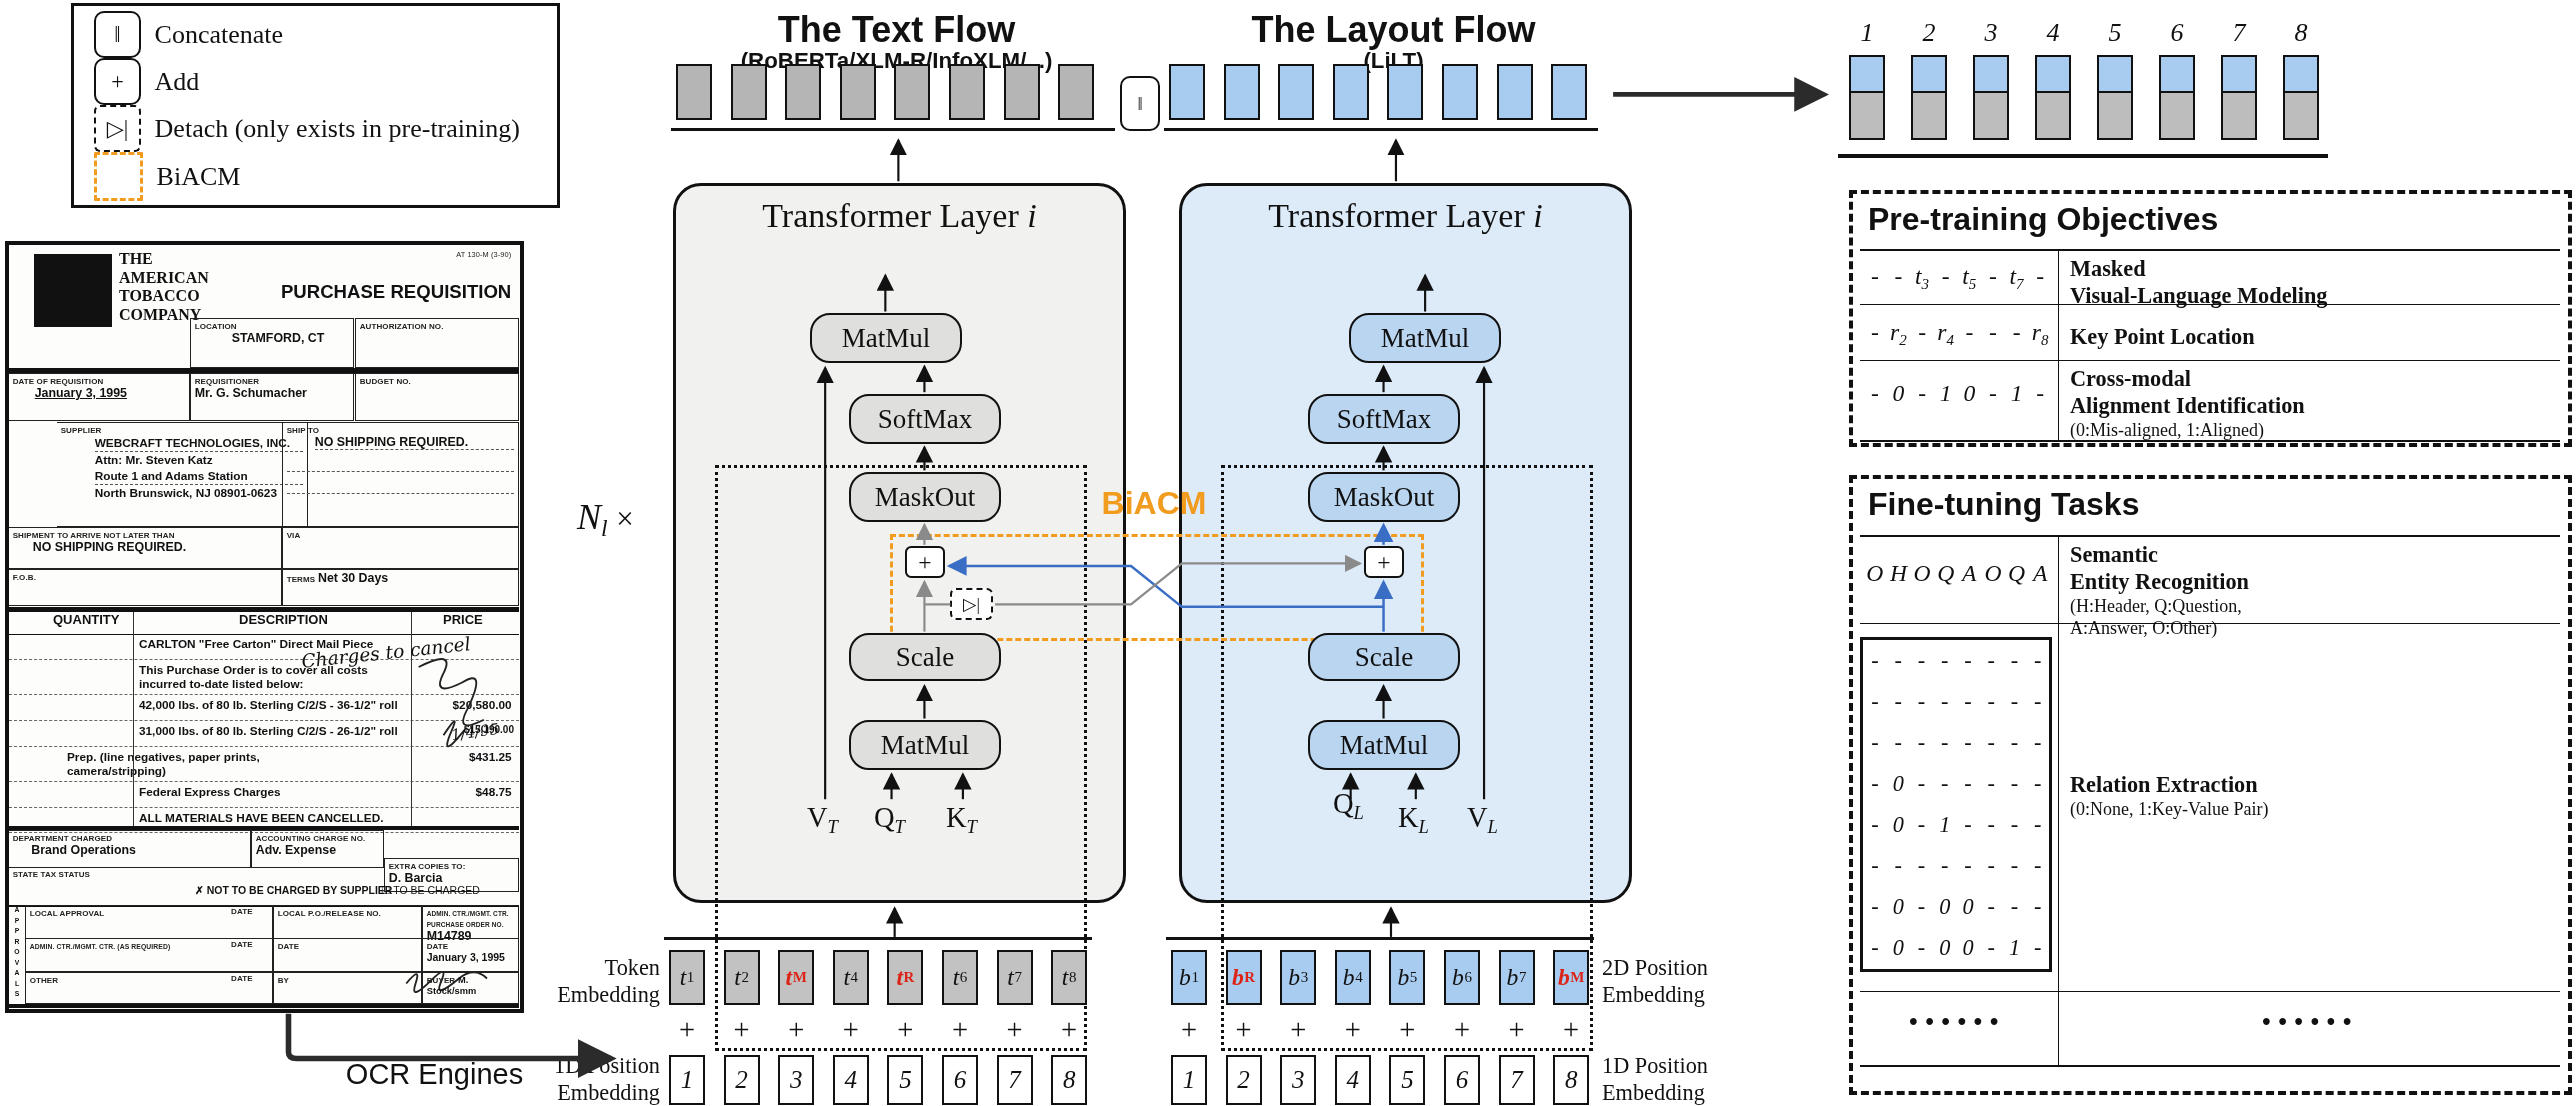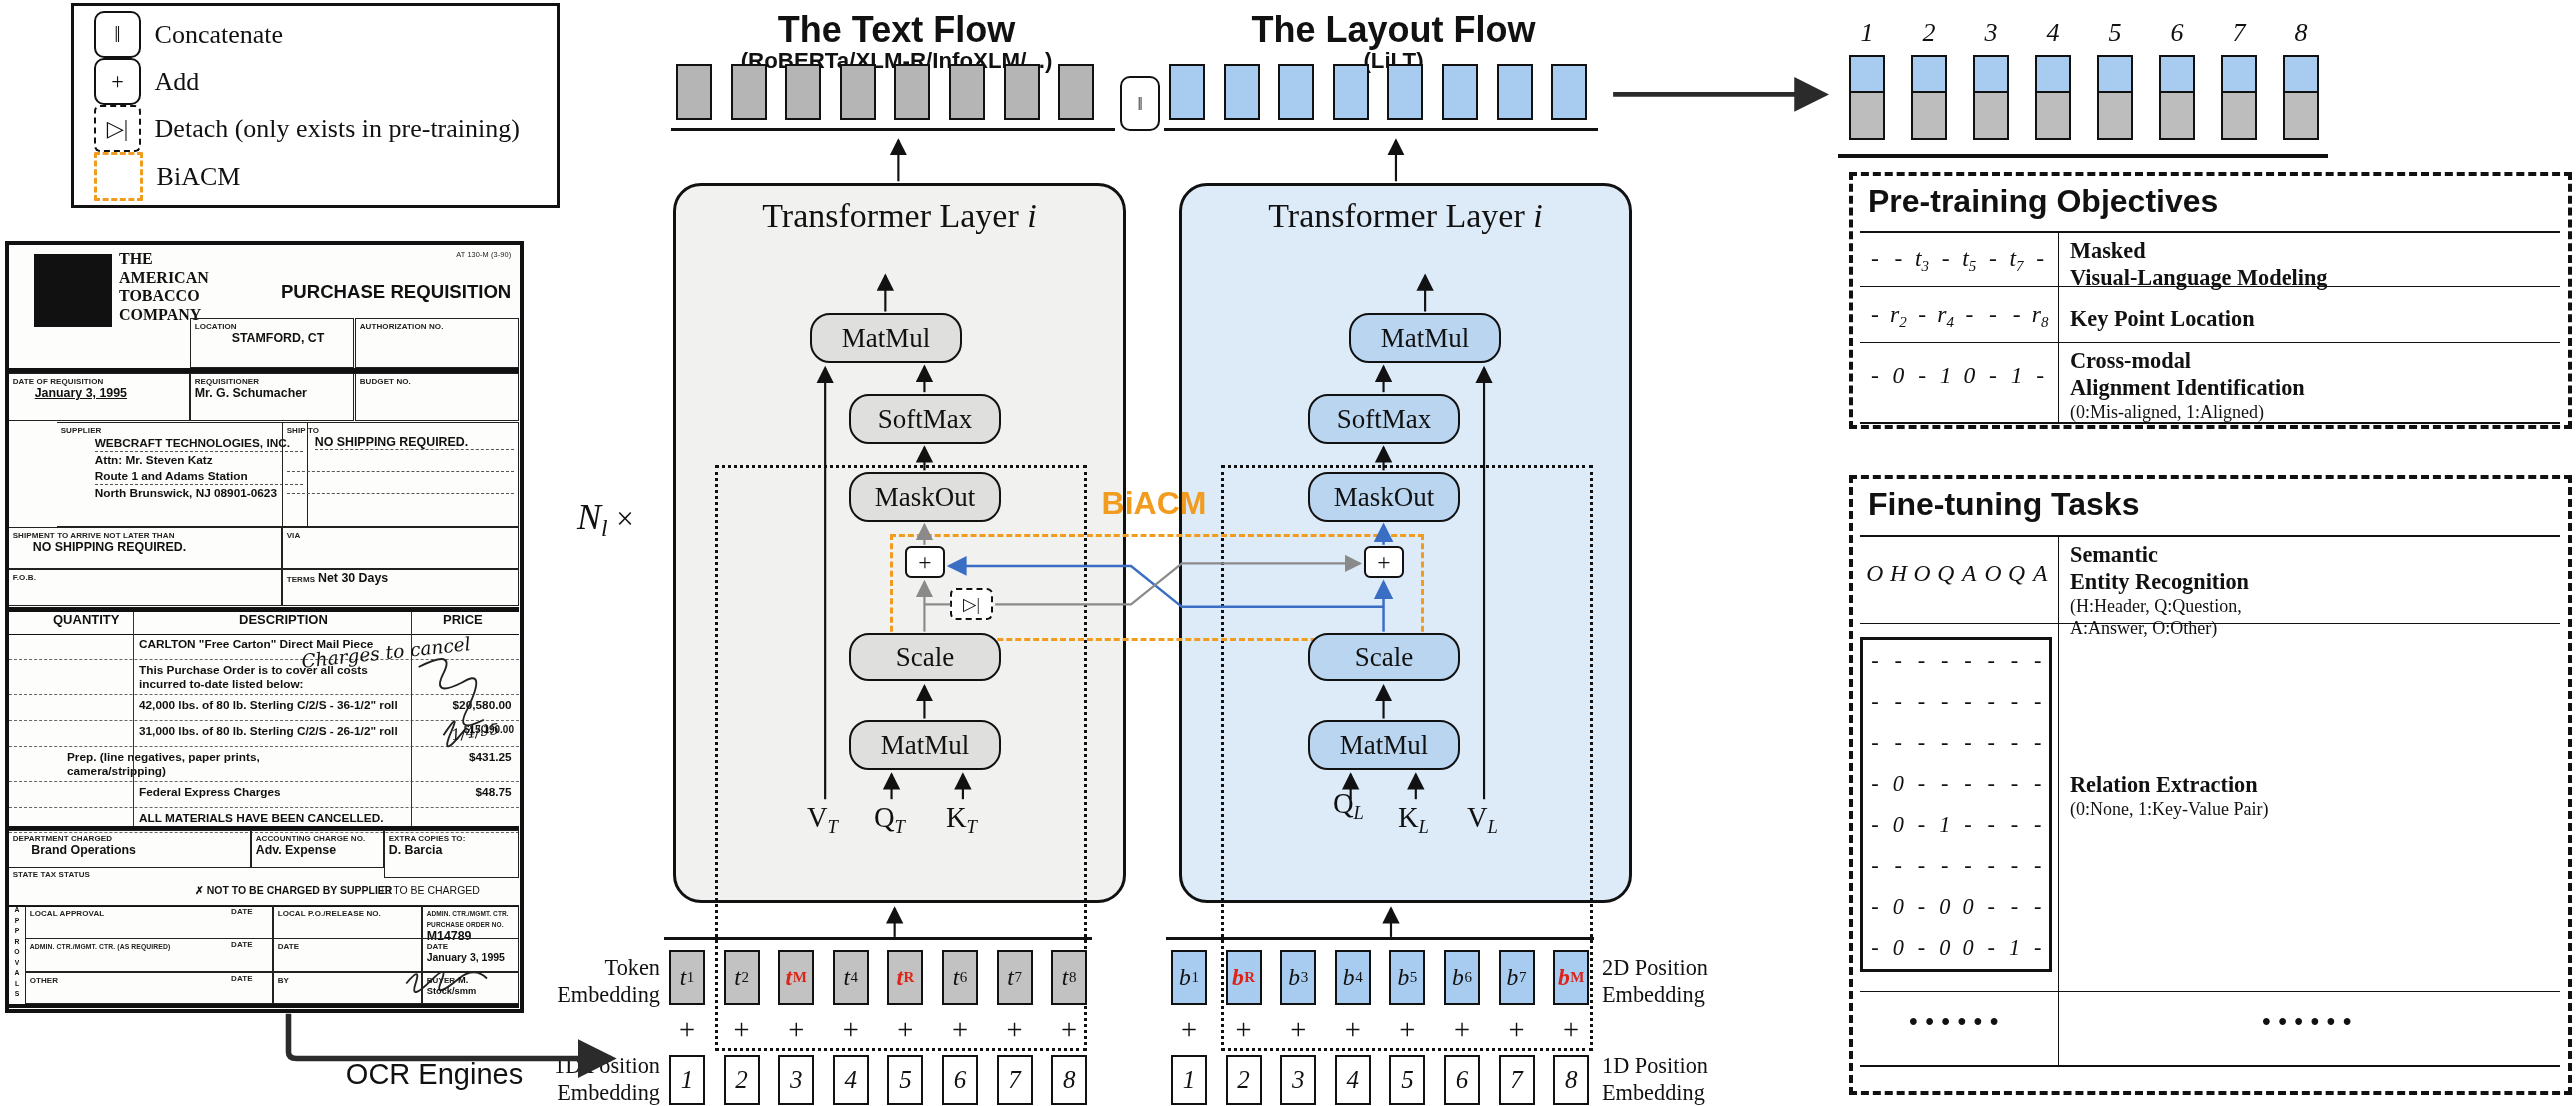--- a/index.html
+++ b/index.html
@@ -229,21 +229,21 @@
 
     <div class="d-bar" style="left:0px;top:581px;width:510px;height:3.7px;"></div>
     <div class="d-cell" style="left:0px;top:585px;width:242px;height:38px;border-left:none;">
       <span class="d-lbl">DEPARTMENT CHARGED</span><br>
       <span class="d-val" style="margin-left:18.6px;">Brand Operations</span>
     </div>
     <div class="d-cell" style="left:242px;top:585px;width:133px;height:38px;">
       <span class="d-lbl">ACCOUNTING CHARGE NO.</span><br>
       <span class="d-val">Adv. Expense</span>
     </div>
-    <div class="d-cell" style="left:375px;top:585px;width:135px;height:48px;">
+    <div class="d-cell" style="left:375px;top:613px;width:135px;height:34px;">
       <span class="d-lbl">EXTRA COPIES TO:</span><br>
       <span class="d-val">D. Barcia</span>
     </div>
     <div class="abs" style="left:0;top:624px;width:510px;height:36px;border-bottom:2.5px solid #111;">
       <span class="abs d-lbl" style="left:3.7px;top:1.2px;">STATE TAX STATUS</span>
       <span class="abs" style="left:186px;top:15px;font-size:10.5px;font-weight:bold;">
         <span>✗</span>
         <span>NOT TO BE CHARGED BY SUPPLIER</span>
       </span>
       <span class="abs" style="left:372px;top:15px;font-size:10.5px;">
@@ -560,21 +560,21 @@
   </div>
   <div class="emb-lbl" style="left:1602px;top:954px;width:143px;">
     <div>2D Position</div>
     <div>Embedding</div>
   </div>
   <div class="emb-lbl" style="left:1602px;top:1052px;width:143px;">
     <div>1D Position</div>
     <div>Embedding</div>
   </div>
 
-  <div class="panel" style="top:172px;height:257px;" id="panelA">
+  <div class="panel" style="top:190px;height:257px;" id="panelA">
     <div class="panel-title">Pre-training Objectives</div>
     <div class="hline" style="left:7.4px;top:55px;width:700px;"></div>
     <div class="hline" style="left:7.4px;top:110px;width:700px;height:1.2px;"></div>
     <div class="hline" style="left:7.4px;top:166px;width:700px;height:1.2px;"></div>
     <div class="hline" style="left:7.4px;top:246px;width:700px;"></div>
     <div class="vline" style="left:205px;top:55px;height:191px;width:1.2px;"></div>
     <div class="val-row" style="top:69px;" id="pt-row0">
         <div class="val-cell"><span>-</span><span class="sub"></span></div>
         <div class="val-cell"><span>-</span><span class="sub"></span></div>
         <div class="val-cell"><span>t</span><span class="sub">3</span></div>

